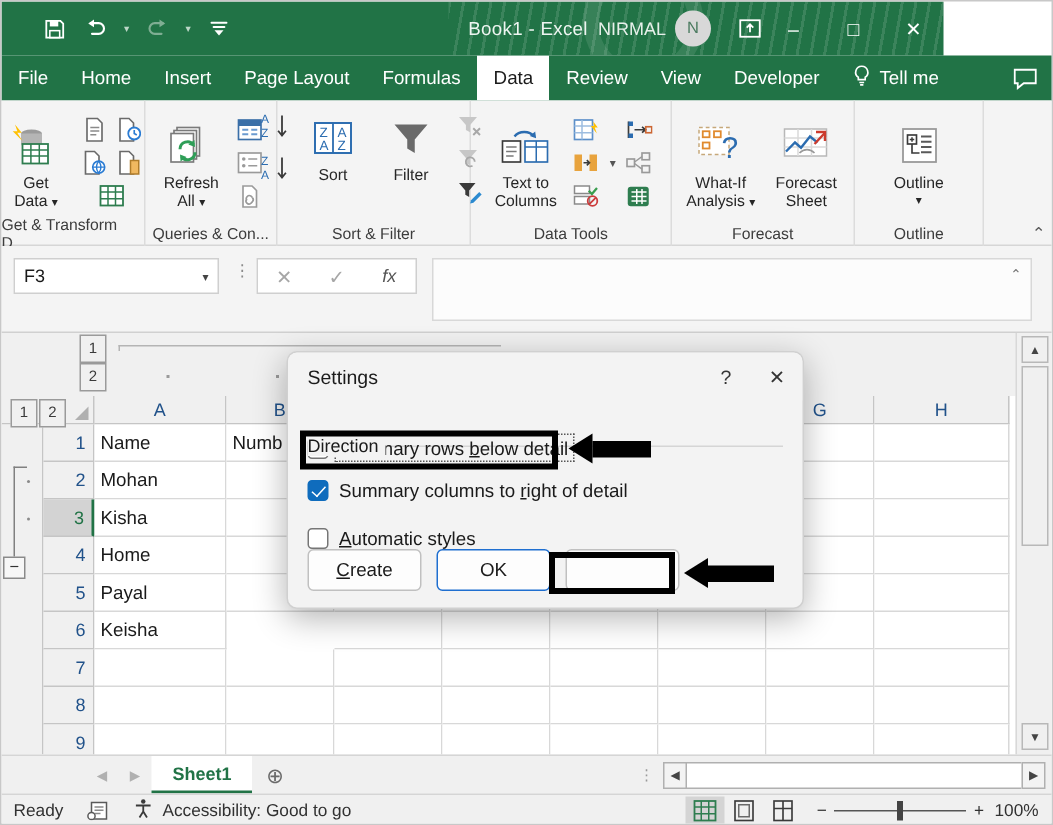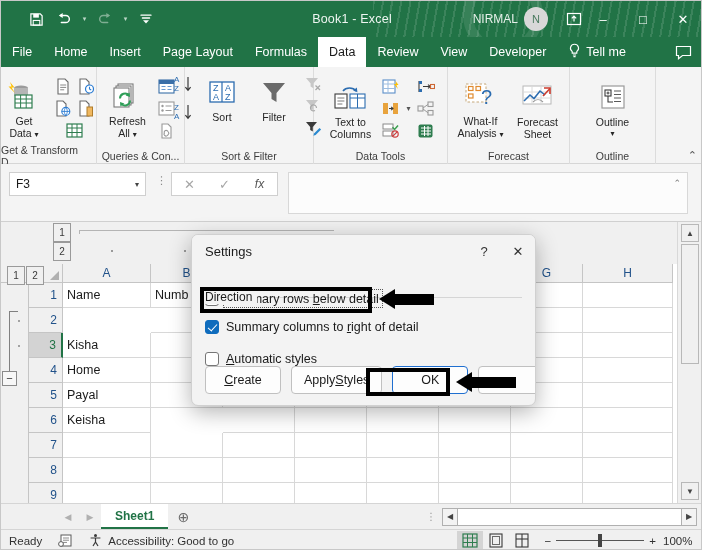--- a/index.html
+++ b/index.html
@@ -8,21 +8,21 @@
     font-family: "Liberation Sans", sans-serif;
     font-size: 12px;
     background:#ffffff;
     color:#1a1a1a;
     position:relative;
     border:1px solid #c8c8c8;
   }
 
   
   .titlebar{
-    position:absolute; left:0; top:0; width:702px; height:36px;
+    position:absolute; left:0; top:0; width:628px; height:36px;
     background:#217346;
     overflow:hidden;
   }
   .tb-deco{position:absolute; right:0; top:0; width:330px; height:36px; opacity:.12;
     background:
       repeating-linear-gradient(100deg, #ffffff 0 2px, transparent 2px 9px);
   }
   .tb-deco2{position:absolute; right:160px; top:-26px; width:80px; height:80px;
      border:10px solid rgba(255,255,255,.10); border-radius:50%;}
   .qat{position:absolute; left:22px; top:0; height:36px; display:flex; align-items:center; gap:2px;}
@@ -633,20 +633,21 @@
         <div class="cell" style="left:222px;width:72px"></div>
         <div class="cell" style="left:294px;width:72px"></div>
         <div class="cell" style="left:366px;width:72px"></div>
         <div class="cell" style="left:438px;width:72px"></div>
         <div class="cell" style="left:510px;width:72px"></div>
         <div class="cell" style="left:582px;width:90px"></div>
       </div>
 
       <div class="rowband" style="top:25px">
         <div class="rh">2</div>
+        <div class="cell" style="left:62px;width:88px">Mohan</div>
         <div class="cell" style="left:150px;width:72px"></div>
         <div class="cell" style="left:222px;width:72px"></div>
         <div class="cell" style="left:294px;width:72px"></div>
         <div class="cell" style="left:366px;width:72px"></div>
         <div class="cell" style="left:438px;width:72px"></div>
         <div class="cell" style="left:510px;width:72px"></div>
         <div class="cell" style="left:582px;width:90px"></div>
       </div>
 
       <div class="rowband" style="top:50px">
@@ -772,25 +773,20 @@
       <span class="cbox"></span>
       <span><span class="ul">A</span><span>utomatic styles</span></span>
     </div>
   </div>
 
   <div class="dlg-footer">
     <div class="dbtn" style="min-width:76px">
       <span class="ul">C</span>
         <span>reate</span>
     </div>
-    <div class="dbtn" style="min-width:76px">
-      <span>Apply </span>
-        <span class="ul">S</span>
-        <span>tyles</span>
-    </div>
     <div class="dbtn def" style="min-width:76px">OK</div>
     <div class="dbtn" style="min-width:76px"></div>
   </div>
 </div>
 
 <div class="hlbox" style="left:199px; top:286px; width:172px; height:26px;"></div>
 <div class="arrow" style="left:378px; top:288px; width:55px; height:21px;">
   <div class="head"></div>
     <div class="stem" style="width:39px;"></div>
 </div>

